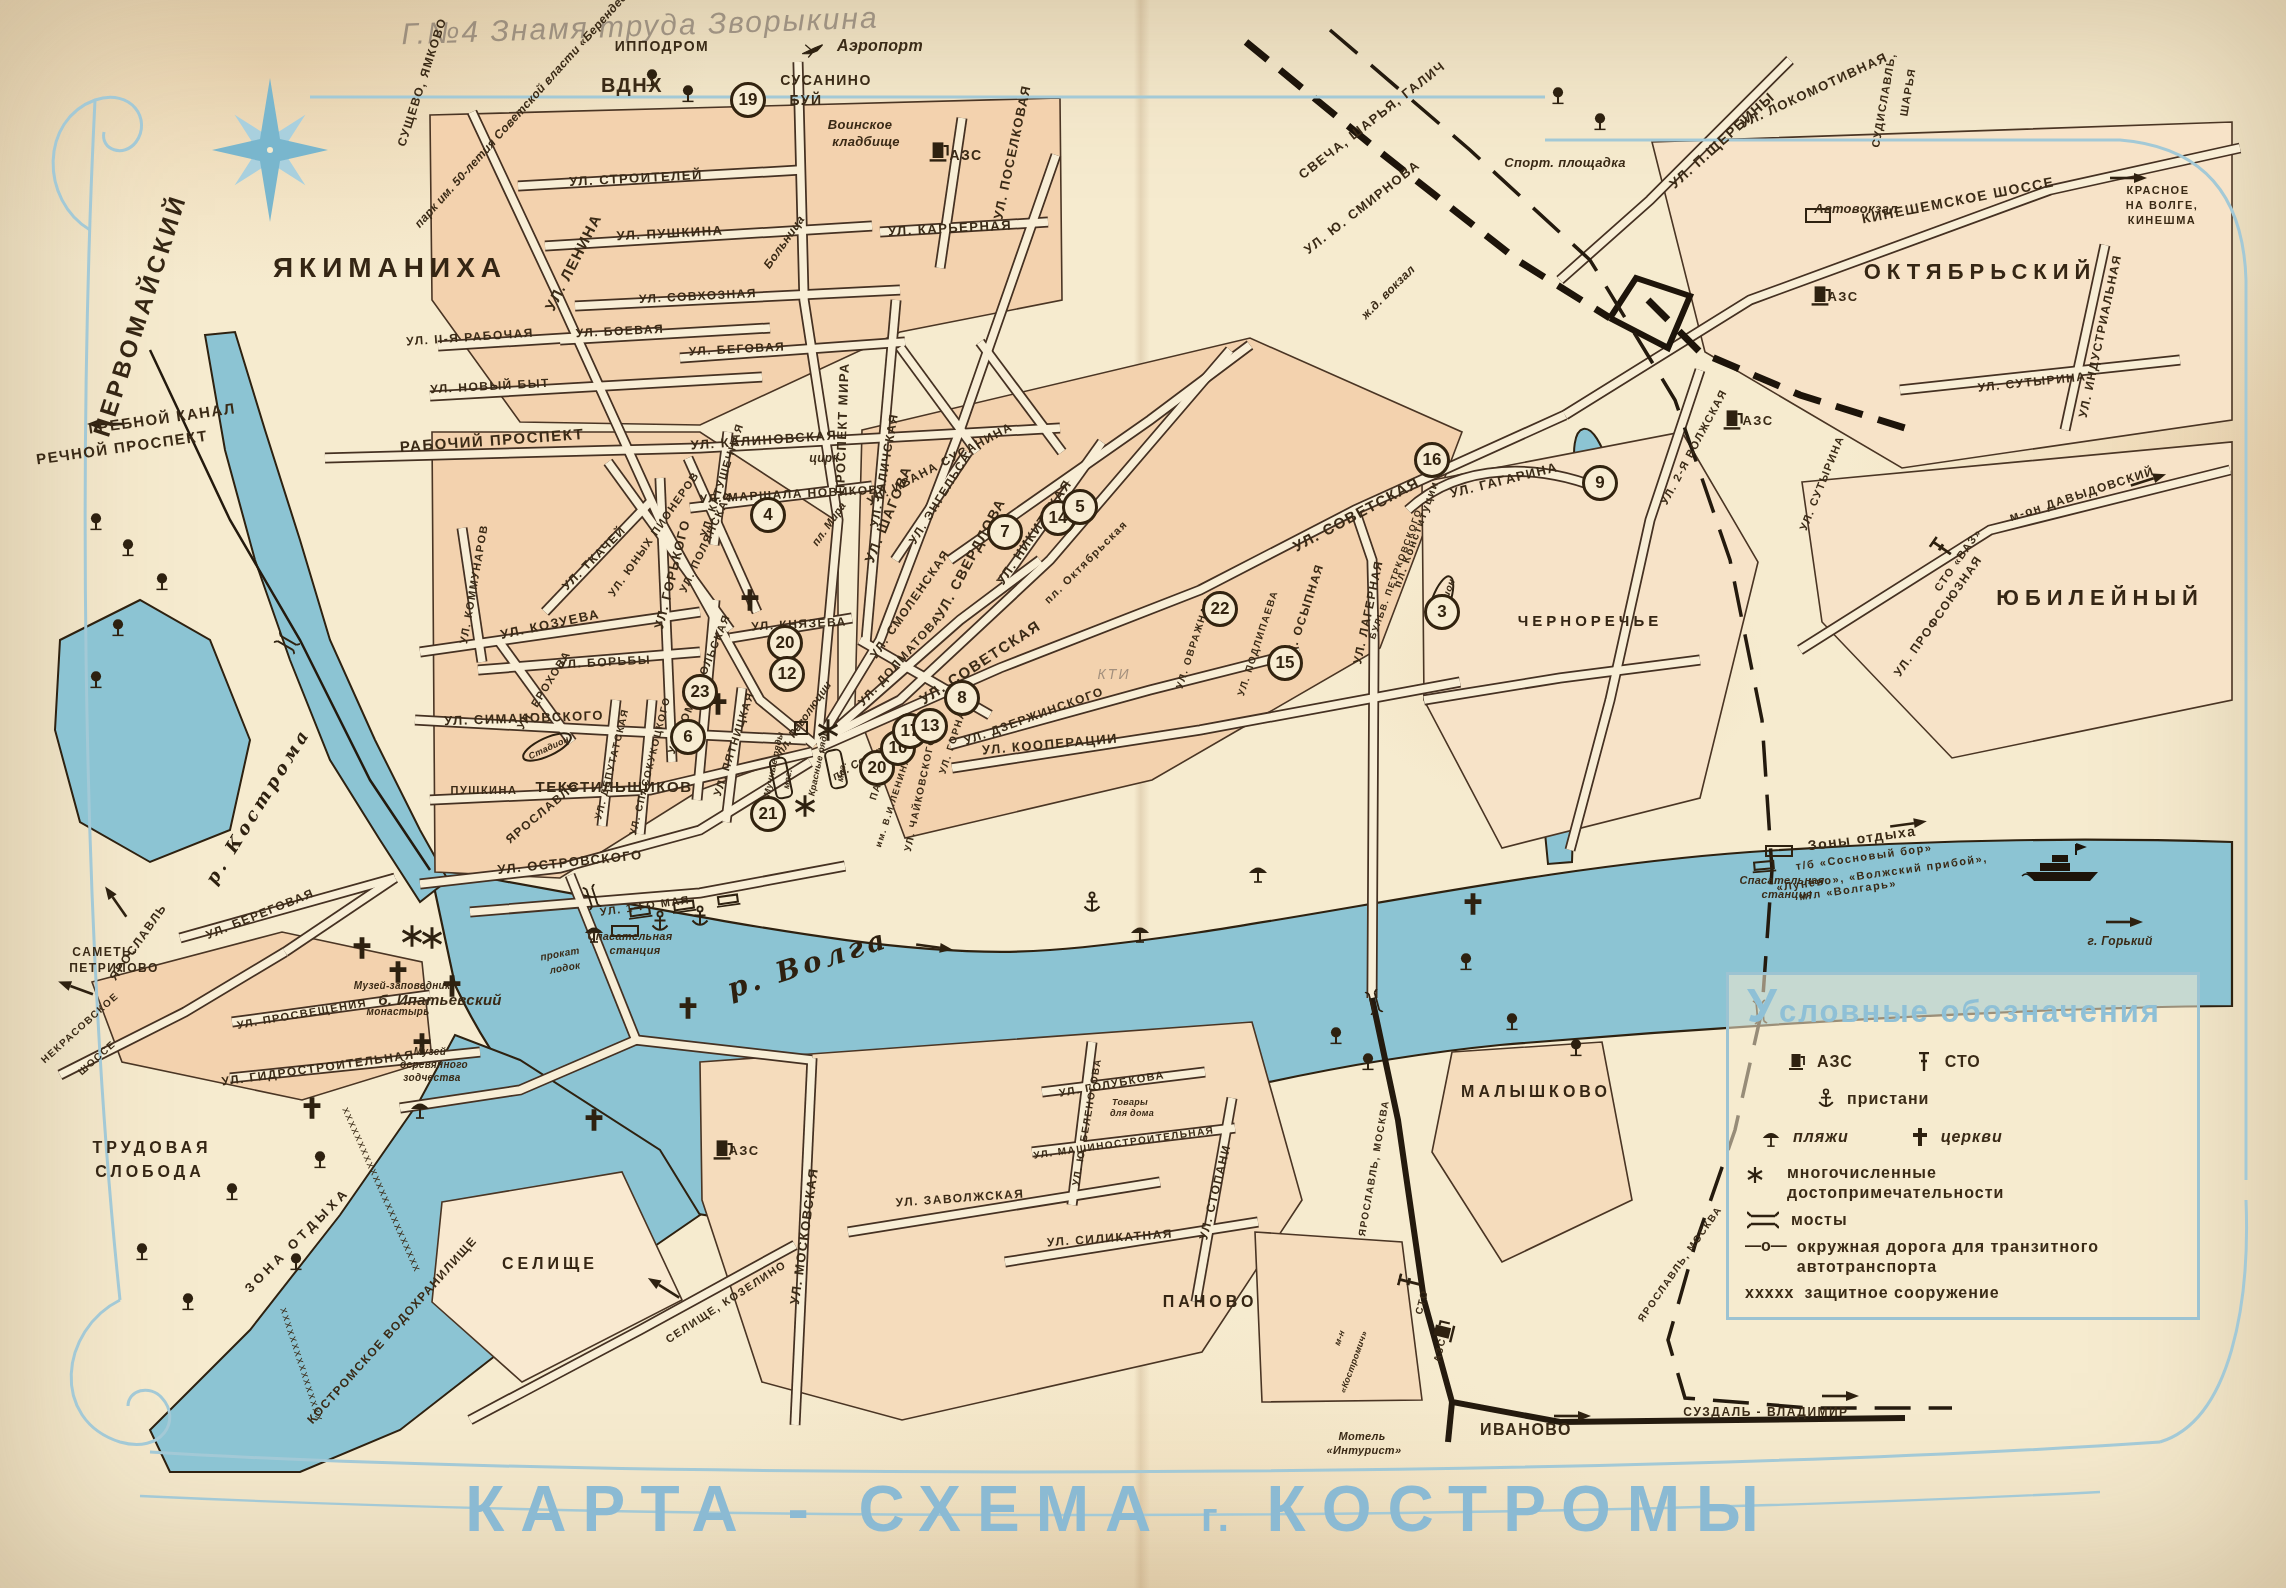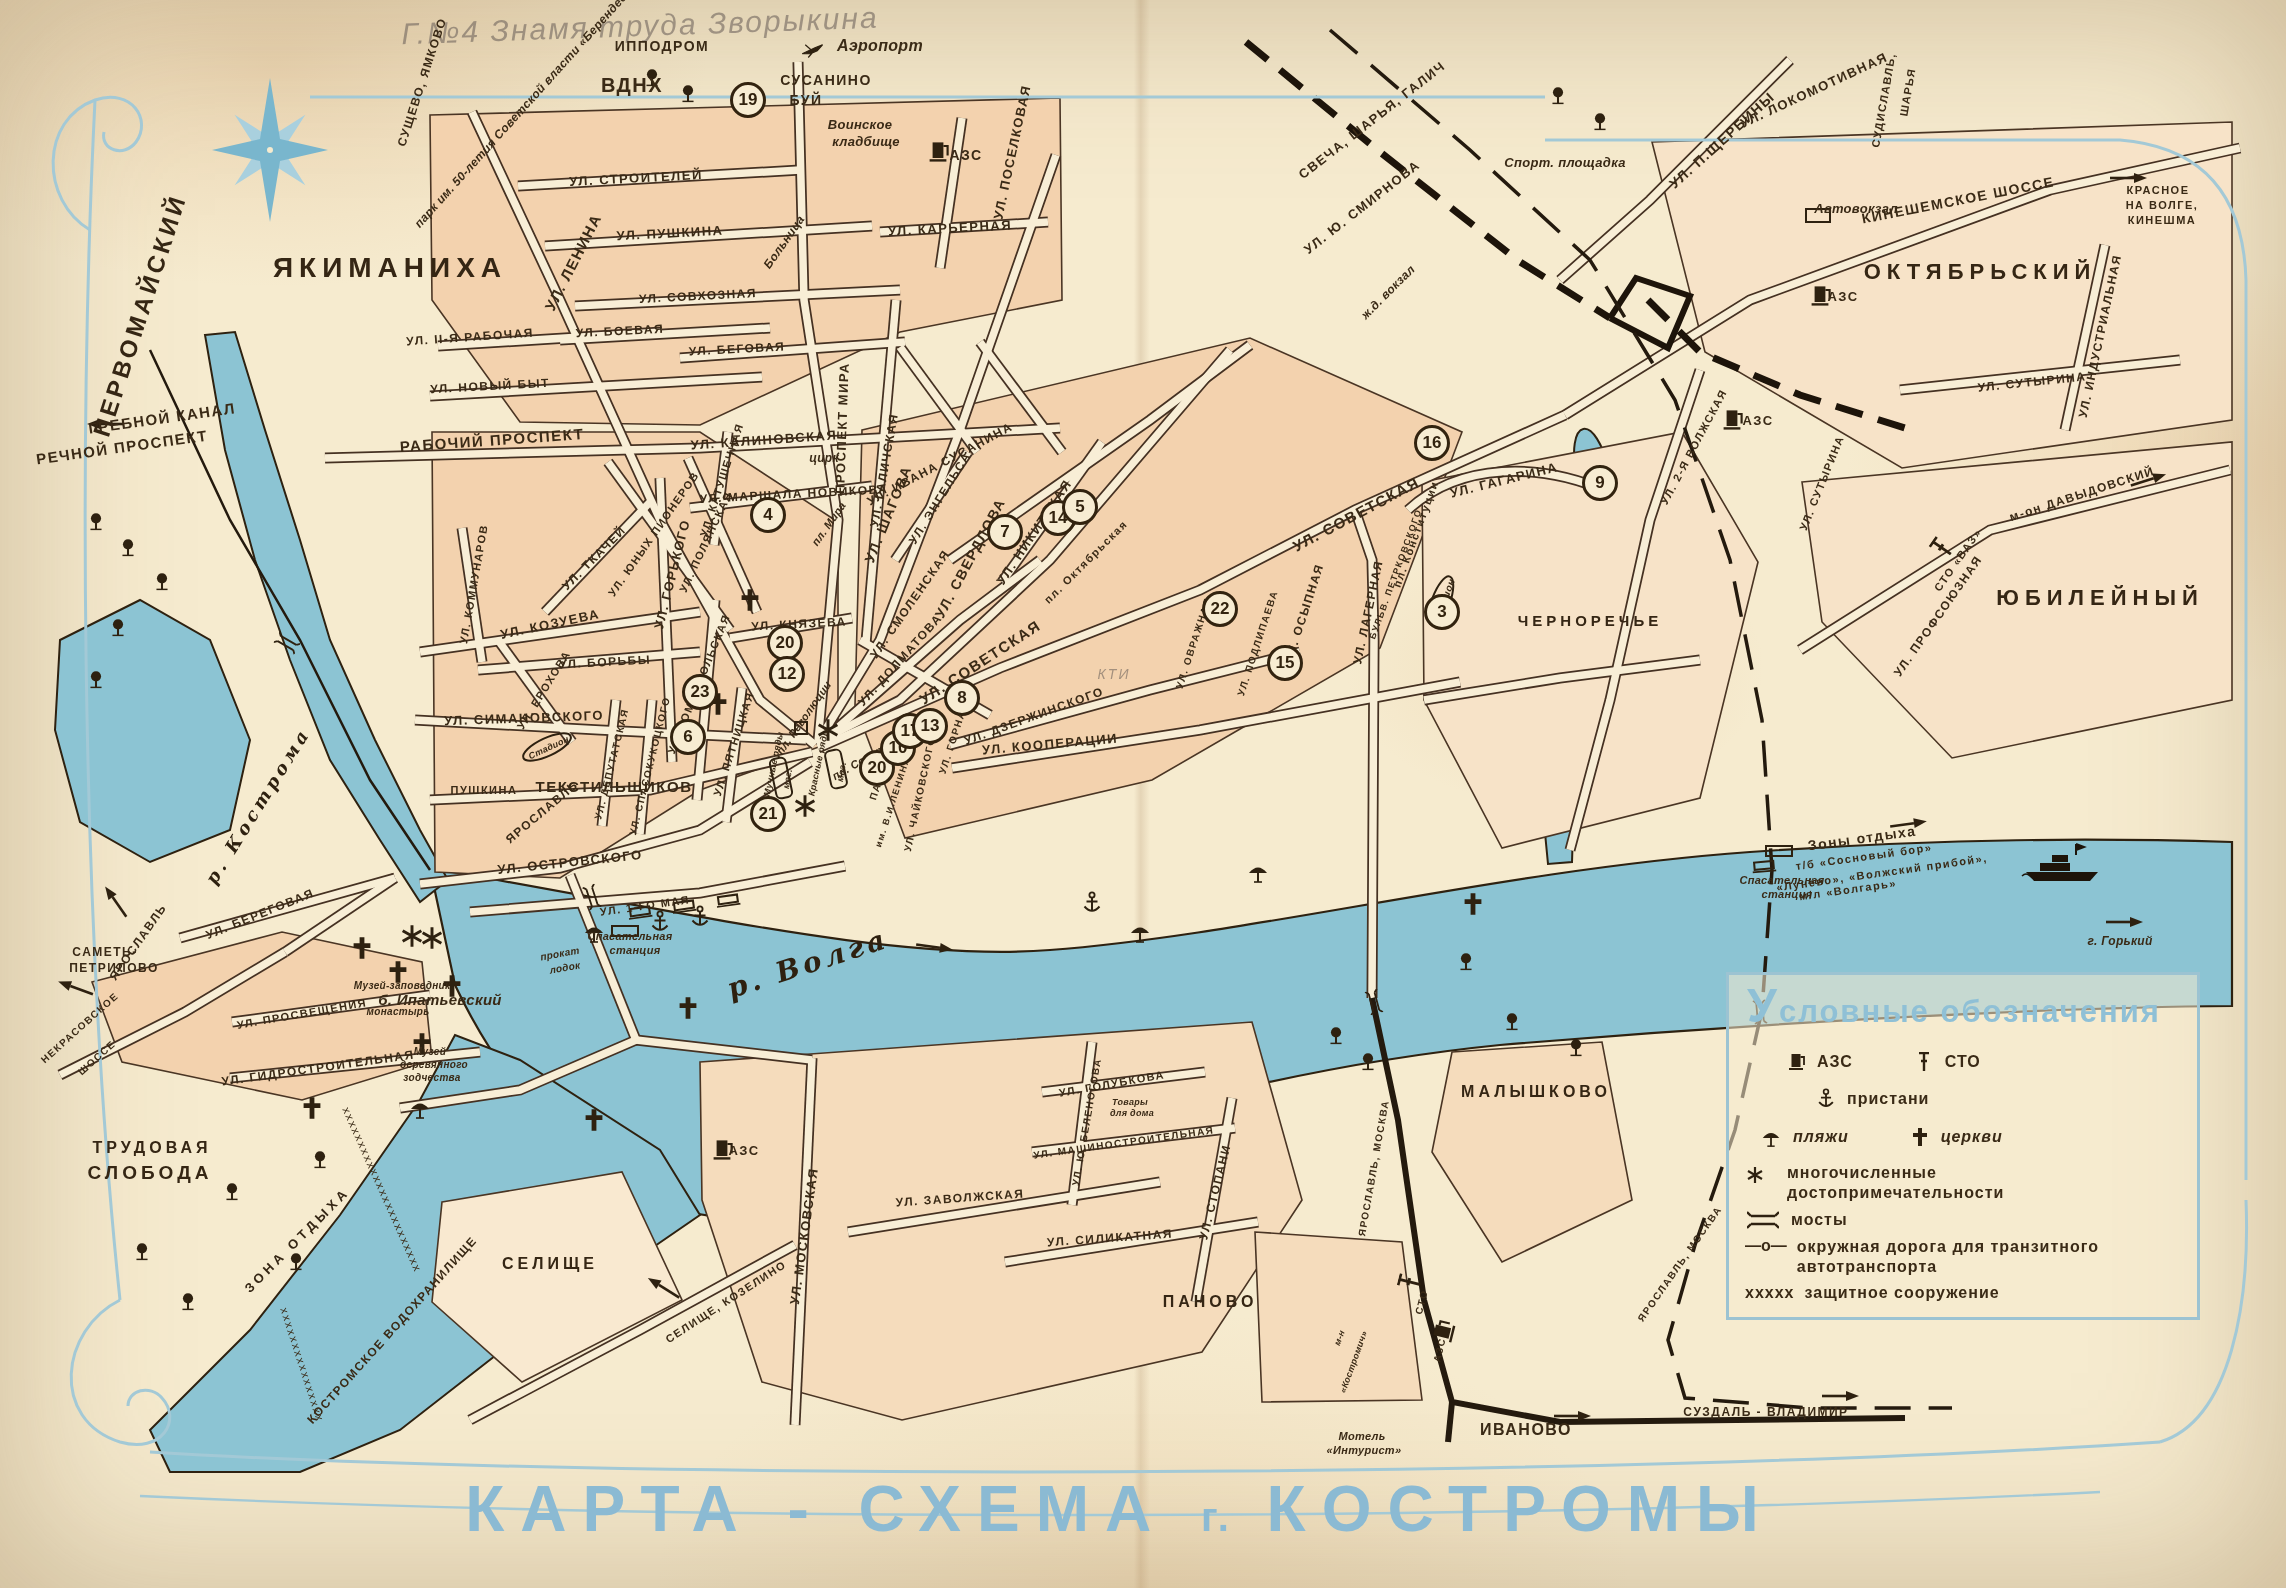--- a/index.html
+++ b/index.html
@@ -523,21 +523,21 @@
       <div class="lbl street" style="left: 260px; top: 914px; font-size: 12px; transform: translate(-50%, -50%) rotate(-22deg);">УЛ. БЕРЕГОВАЯ</div>
       <div class="lbl street" style="left: 302px; top: 1014px; font-size: 11px; transform: translate(-50%, -50%) rotate(-10deg);">УЛ. ПРОСВЕЩЕНИЯ</div>
       <div class="lbl street" style="left: 318px; top: 1068px; font-size: 12px; transform: translate(-50%, -50%) rotate(-8deg);">УЛ. ГИДРОСТРОИТЕЛЬНАЯ</div>
       <div class="lbl place" style="left: 402px; top: 986px; font-size: 10px; transform: translate(-50%, -50%) rotate(0deg);">Музей-заповедник</div>
       <div class="lbl place" style="left: 400px; top: 999px; font-size: 15px; transform: translate(-50%, -50%) rotate(0deg); margin-left: 40px;">б. Ипатьевский</div>
       <div class="lbl place" style="left: 398px; top: 1012px; font-size: 10px; transform: translate(-50%, -50%) rotate(0deg);">монастырь</div>
       <div class="lbl place" style="left: 430px; top: 1052px; font-size: 10px; transform: translate(-50%, -50%) rotate(0deg);">Музей</div>
       <div class="lbl place" style="left: 434px; top: 1065px; font-size: 10px; transform: translate(-50%, -50%) rotate(0deg);">деревянного</div>
       <div class="lbl place" style="left: 432px; top: 1078px; font-size: 10px; transform: translate(-50%, -50%) rotate(0deg);">зодчества</div>
       <div class="lbl district2" style="left: 152px; top: 1148px; font-size: 16px; transform: translate(-50%, -50%) rotate(0deg);">ТРУДОВАЯ</div>
-      <div class="lbl district2" style="left: 150px; top: 1172px; font-size: 19px; transform: translate(-50%, -50%) rotate(0deg);">СЛОБОДА</div>
+      <div class="lbl district2" style="left: 150px; top: 1172px; font-size: 16px; transform: translate(-50%, -50%) rotate(0deg);">СЛОБОДА</div>
       <div class="lbl district2" style="left: 297px; top: 1240px; font-size: 13px; transform: translate(-50%, -50%) rotate(-45deg);">ЗОНА ОТДЫХА</div>
       <div class="lbl street" style="left: 392px; top: 1330px; font-size: 12px; transform: translate(-50%, -50%) rotate(-48deg);">КОСТРОМСКОЕ ВОДОХРАНИЛИЩЕ</div>
       <div class="lbl xline" style="left: 382px; top: 1190px; font-size: 11px; transform: translate(-50%, -50%) rotate(66deg);">xxxxxxxxxxxxxxxxxxxxxxxx</div>
       <div class="lbl xline" style="left: 302px; top: 1365px; font-size: 11px; transform: translate(-50%, -50%) rotate(72deg);">xxxxxxxxxxxxxxxx</div>
       <div class="lbl district2" style="left: 550px; top: 1264px; font-size: 16px; transform: translate(-50%, -50%) rotate(0deg);">СЕЛИЩЕ</div>
       <div class="lbl street" style="left: 726px; top: 1302px; font-size: 11px; transform: translate(-50%, -50%) rotate(-33deg);">СЕЛИЩЕ, КОЗЕЛИНО</div>
       <div class="lbl street" style="left: 804px; top: 1236px; font-size: 13px; transform: translate(-50%, -50%) rotate(-82deg);">УЛ. МОСКОВСКАЯ</div>
       <div class="lbl street" style="left: 744px; top: 1150px; font-size: 13px; transform: translate(-50%, -50%) rotate(0deg);">АЗС</div>
       <div class="lbl street" style="left: 960px; top: 1198px; font-size: 12px; transform: translate(-50%, -50%) rotate(-4deg);">УЛ. ЗАВОЛЖСКАЯ</div>
       <div class="lbl street" style="left: 1110px; top: 1238px; font-size: 12px; transform: translate(-50%, -50%) rotate(-4deg);">УЛ. СИЛИКАТНАЯ</div>
@@ -569,21 +569,21 @@
       <div class="poi" style="left: 877px; top: 768px;">20</div>
       <div class="poi" style="left: 898px; top: 748px;">10</div>
       <div class="poi" style="left: 910px; top: 731px;">17</div>
       <div class="poi" style="left: 930px; top: 726px;">13</div>
       <div class="poi" style="left: 962px; top: 698px;">8</div>
       <div class="poi" style="left: 1005px; top: 532px;">7</div>
       <div class="poi" style="left: 1058px; top: 518px;">14</div>
       <div class="poi" style="left: 1080px; top: 507px;">5</div>
       <div class="poi" style="left: 1220px; top: 609px;">22</div>
       <div class="poi" style="left: 1285px; top: 663px;">15</div>
-      <div class="poi" style="left: 1432px; top: 443px;">16</div>
+      <div class="poi" style="left: 1432px; top: 460px;">16</div>
       <div class="poi" style="left: 1600px; top: 483px;">9</div>
       <div class="poi" style="left: 1442px; top: 612px;">3</div>
     </div>
 
   <div id="legend">
     <div class="legend-title">Условные обозначения</div>
     <div class="lcols" style="margin-left:40px;">
       <div class="lrow">
           <svg width="22" height="22">
             <use href="#sym-pump" x="1" y="1" width="20" height="20"></use>

